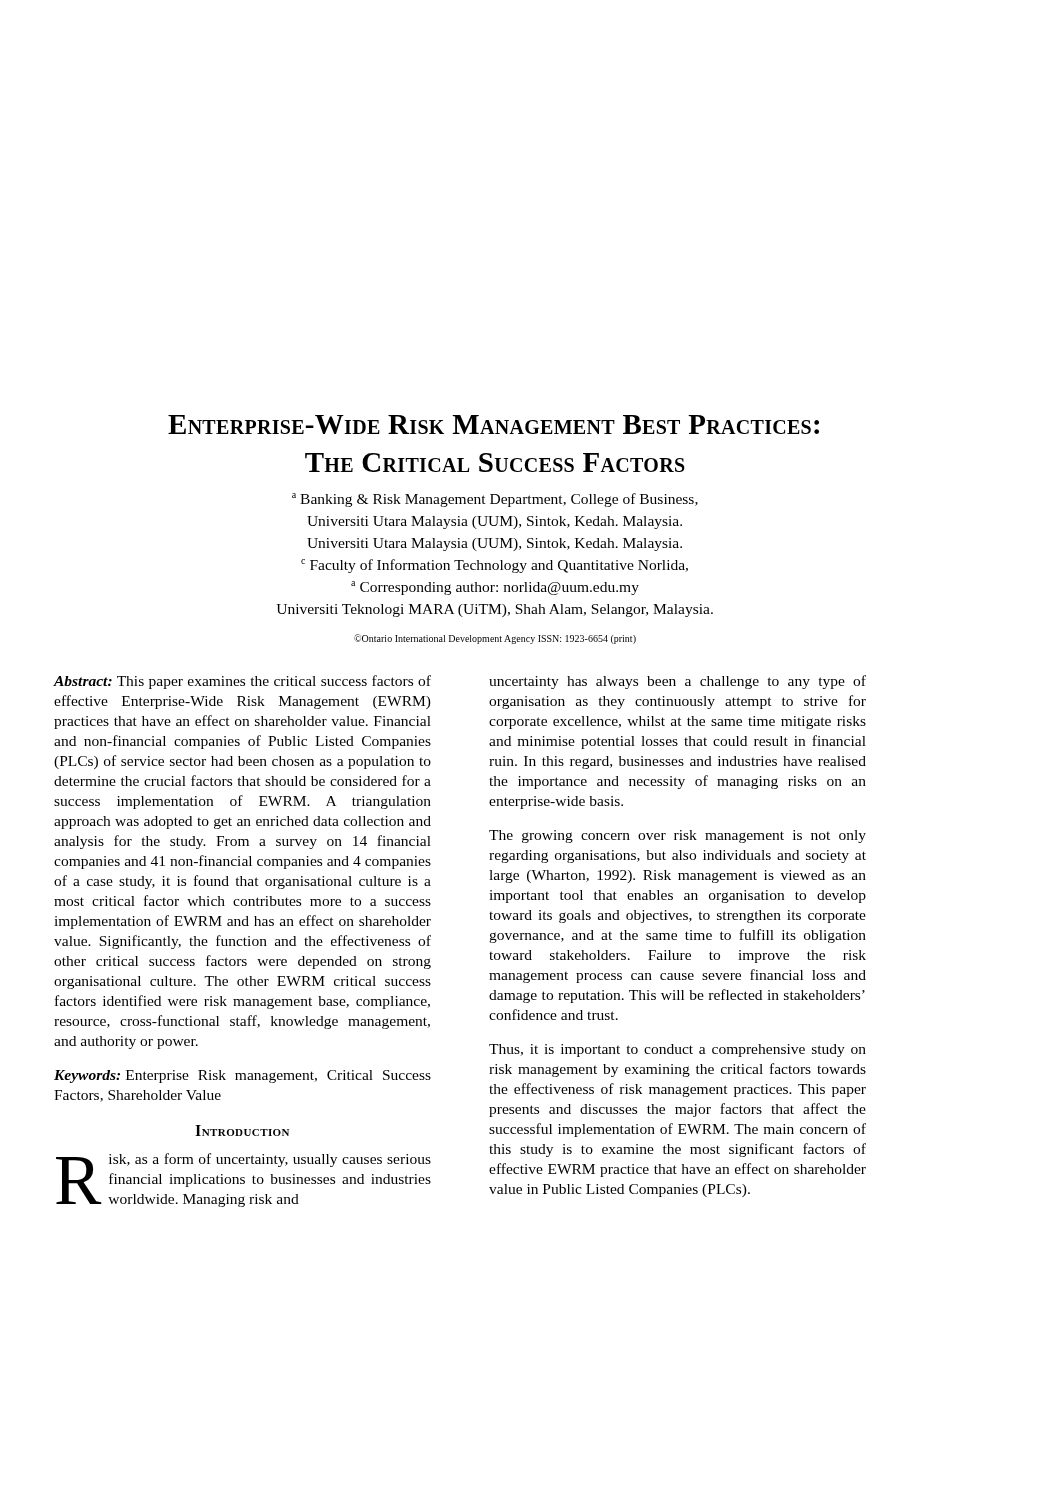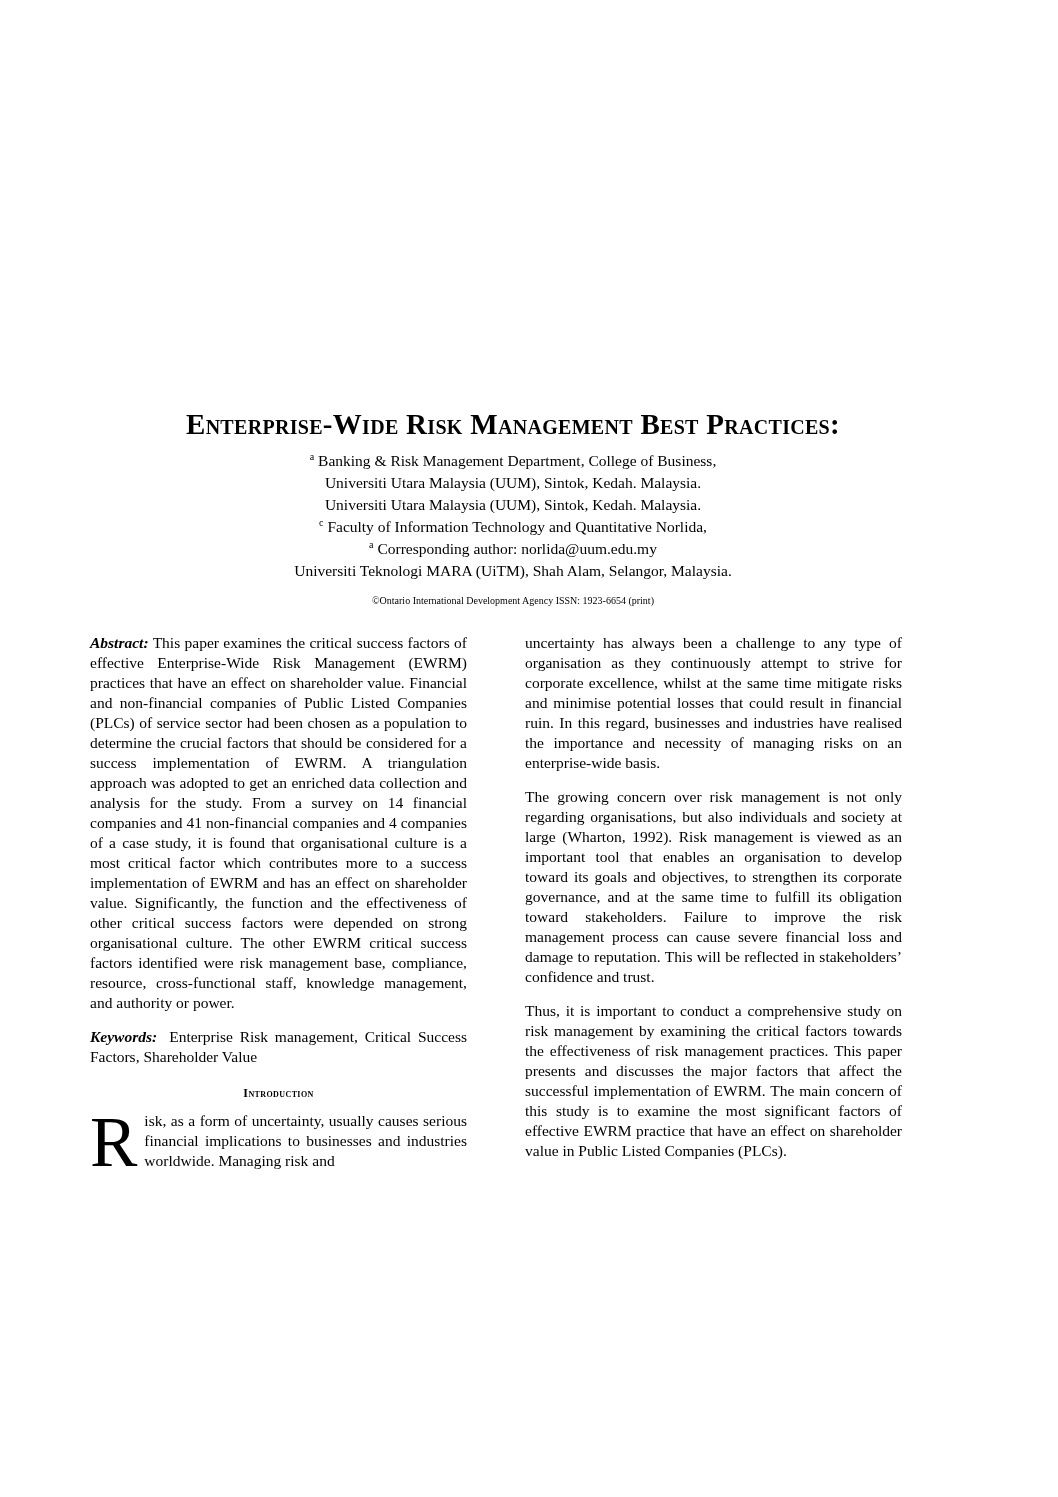--- a/index.html
+++ b/index.html
@@ -7,21 +7,21 @@
     width: 1058px;
     height: 1497px;
     background: #ffffff;
     color: #000000;
     font-family: "Liberation Serif", "DejaVu Serif", serif;
   }
   .page {
     box-sizing: border-box;
     width: 1058px;
     height: 1497px;
-    padding: 405px 122px 0 90px;
+    padding: 405px 122px 0 54px;
     background: #ffffff;
     overflow: hidden;
   }
   .title {
     margin: 0;
     font-size: 29px;
     line-height: 38px;
     font-weight: 700;
     font-variant: small-caps;
     letter-spacing: 0.3px;
@@ -57,45 +57,46 @@
   .col {
     width: 377px;
     font-size: 15.5px;
     line-height: 20px;
     text-align: justify;
   }
   .para { margin: 0; }
   .para + .para { margin-top: 14px; }
   .bi { font-weight: 700; font-style: italic; }
   .kw { margin-top: 16px; }
-  .kw-label { margin-right: 12px; }
+  .kw-label { margin-right: 4px; }
   .section-heading {
     margin: 16px 0 8px 0;
     text-align: center;
-    font-size: 12px;
+    font-size: 16px;
     font-weight: 700;
     font-variant: small-caps;
     letter-spacing: 0.4px;
     line-height: 20px;
   }
   .dropcap {
     float: left;
     font-size: 71px;
     line-height: 56px;
     margin: 3px 7px 0 0;
   }
 </style>
 </head>
 <body>
 
 <div class="page">
 
   <header>
     <h1 class="title">
       <span class="title-line">Enterprise-Wide Risk Management Best Practices:</span>
+      <span class="title-line">The Critical Success Factors</span>
     </h1>
 
 
     <div class="affiliations">
       <div class="aff-line"><sup>a</sup><span> Banking &amp; Risk Management Department, College of Business,</span></div>
       <div class="aff-line"><sup></sup><span>Universiti Utara Malaysia (UUM), Sintok, Kedah. Malaysia.</span></div>
       <div class="aff-line"><sup></sup><span>Universiti Utara Malaysia (UUM), Sintok, Kedah. Malaysia.</span></div>
       <div class="aff-line"><sup>c</sup><span> Faculty of Information Technology and Quantitative Norlida,</span></div>
       <div class="aff-line"><sup>a</sup><span> Corresponding author:  norlida@uum.edu.my</span></div>
       <div class="aff-line"><sup></sup><span>Universiti Teknologi MARA (UiTM), Shah Alam, Selangor, Malaysia.</span></div>

